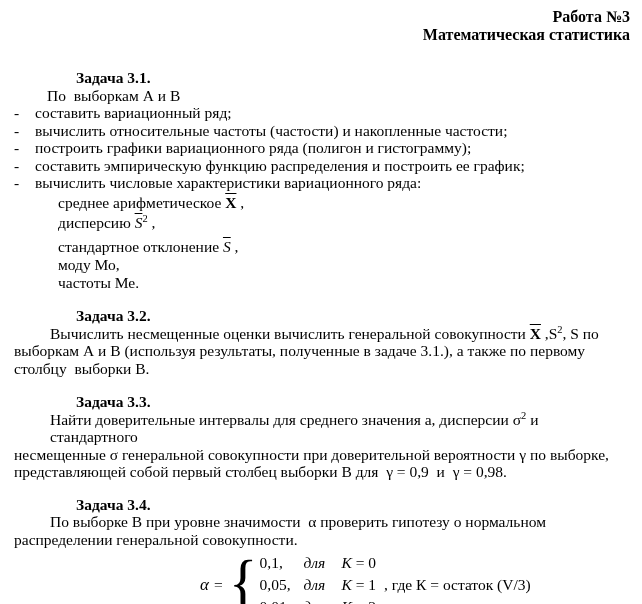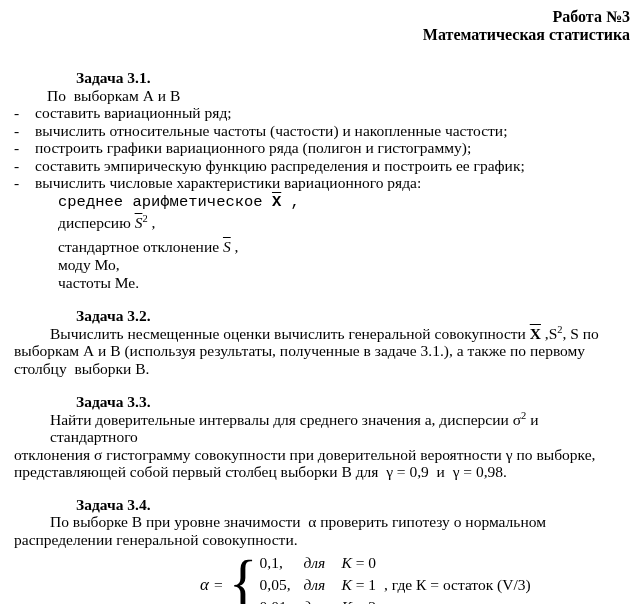--- a/index.html
+++ b/index.html
@@ -19,21 +19,21 @@
   .title{text-align:right;font-weight:bold;font-size:16px;line-height:17.5px;}
   .heading{font-weight:bold;margin-left:62px;}
   .intro{margin-left:33px;}
   .mt-sec{margin-top:16px;}
   .mt-sec4{margin-top:15px;}
   .title-gap{height:26px;}
   .bullet{display:flex;}
   .bullet .dash{flex:none;width:21px;}
   .bullet .bt{flex:1;}
   .chars{margin-left:44px;}
-  .char-line.c1{padding-top:2px;font-family:Liberation Mono, monospace;}
+  .char-line.c1{padding-top:2px;}
   .char-line.c2{padding:3px 0 4px 0;}
   .char-line.c3{padding-top:2px;padding-bottom:1px;}
   .ov{text-decoration:overline;}
   .b{font-weight:bold;}
   .it{font-style:italic;}
   sup.s{font-size:10.5px;line-height:0;vertical-align:6px;}
   .para-first{margin-left:36px;}
   .formula{
     display:flex;align-items:center;
     margin-top:4px;margin-left:186px;
@@ -98,21 +98,21 @@
   <div class="heading mt-sec" data-bind="task2.heading">Задача 3.2.</div>
   <div>
     <div class="para-first"><span data-bind="task2.line1_pre">Вычислить несмещенные оценки вычислить генеральной совокупности </span><span class="ov b" data-bind="task2.line1_sym">X</span><span data-bind="task2.line1_mid"> ,S</span><sup class="s" data-bind="task2.line1_sup">2</sup><span data-bind="task2.line1_post">, S по</span></div>
     <div data-bind="task2.line2">выборкам А и В (используя результаты, полученные в задаче 3.1.), а также по первому</div>
     <div data-bind="task2.line3">столбцу  выборки В.</div>
   </div>
 
   <div class="heading mt-sec" data-bind="task3.heading">Задача 3.3.</div>
   <div>
     <div class="para-first"><span data-bind="task3.line1_pre">Найти доверительные интервалы для среднего значения а, дисперсии </span><span data-bind="task3.line1_sym">σ</span><sup class="s" data-bind="task3.line1_sup">2</sup><span data-bind="task3.line1_post"> и стандартного</span></div>
-    <div data-bind="task3.line2">отклонения σ гистограмму совокупности при доверительной вероятности γ по выборке,</div>
+    <div data-bind="task3.line2">несмещенные σ генеральной совокупности при доверительной вероятности γ по выборке,</div>
     <div data-bind="task3.line3">представляющей собой первый столбец выборки В для  γ = 0,9  и  γ = 0,98.</div>
   </div>
 
   <div class="heading mt-sec4" data-bind="task4.heading">Задача 3.4.</div>
   <div>
     <div class="para-first" data-bind="task4.line1">По выборке В при уровне значимости  α проверить гипотезу о нормальном</div>
     <div data-bind="task4.line2">распределении генеральной совокупности.</div>
   </div>
 
   <div class="formula">

